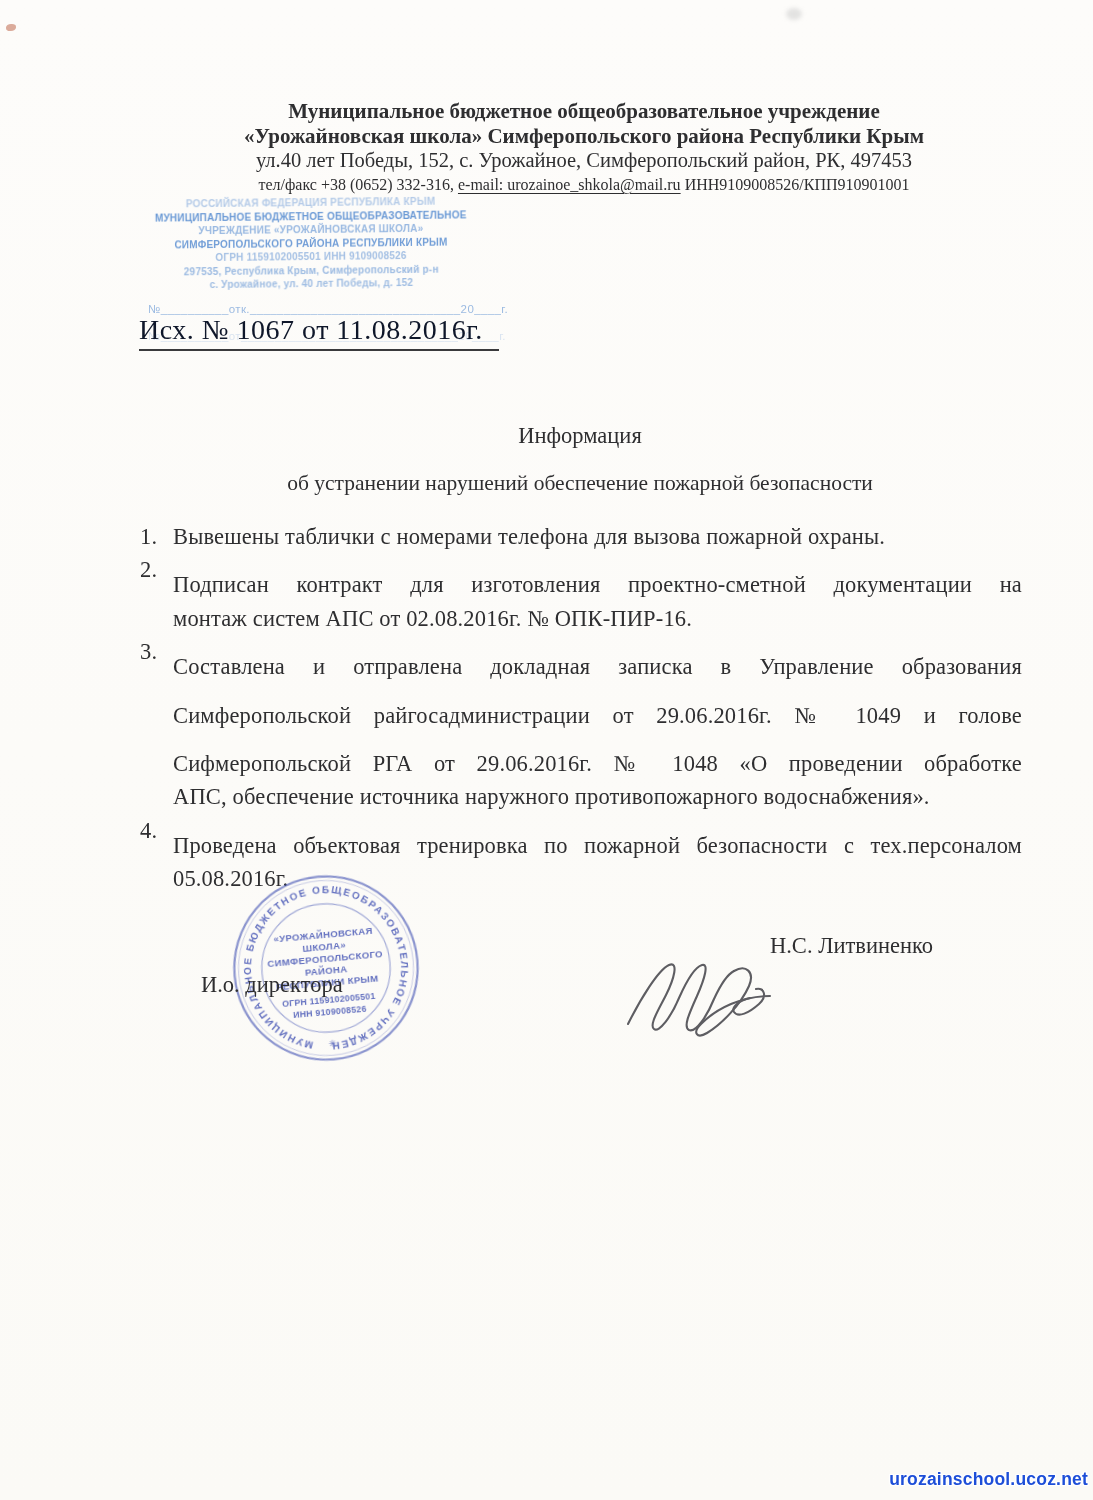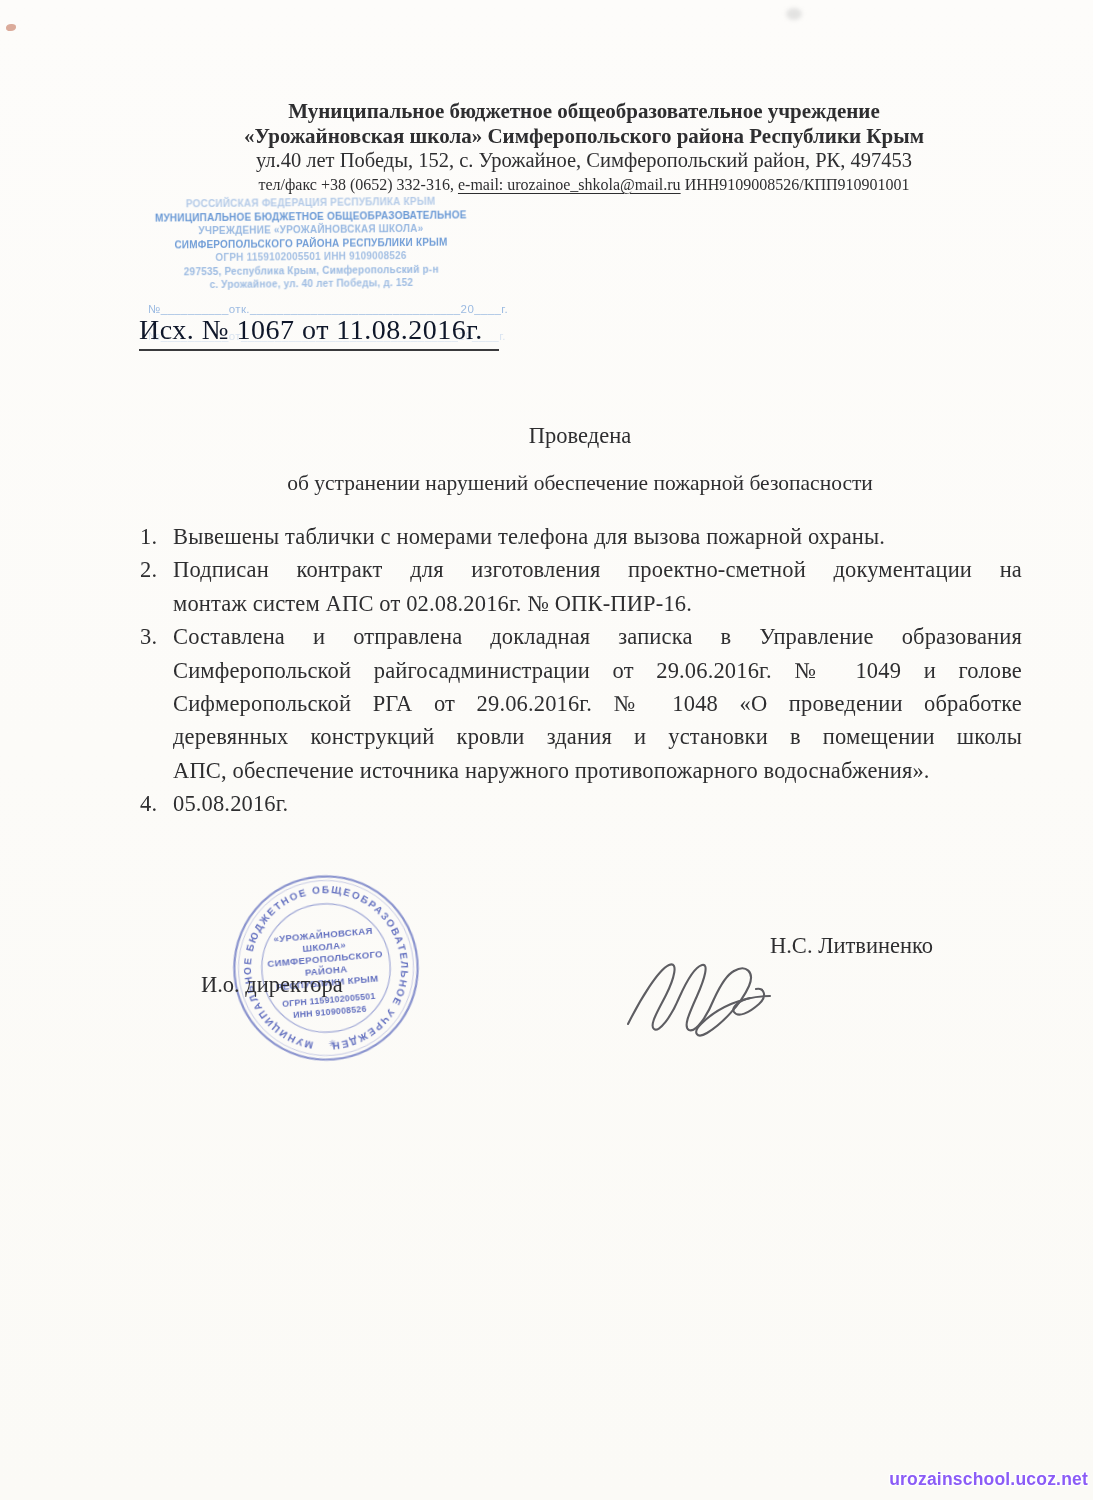--- a/index.html
+++ b/index.html
@@ -50,21 +50,21 @@
 
   
   .doc-title{position:absolute;left:140px;top:423px;width:880px;text-align:center;font-size:22.5px;}
   .doc-subtitle{position:absolute;left:140px;top:471px;width:880px;text-align:center;font-size:21.5px;}
 
   .items{position:absolute;left:140px;top:520px;width:882px;font-size:22.5px;line-height:33.4px;letter-spacing:.15px;}
   .item{display:flex;}
   .item .num{width:33px;flex:0 0 33px;}
   .item .lines{flex:1;min-width:0;}
   .line{text-align:left;}
-  .line.stretch{text-align:justify;text-align-last:justify;}
+  .line.stretch{text-align:justify;text-align-last:justify;margin-top:15px;}
 
   
   .sig-title{position:absolute;left:201px;top:972px;font-size:22.5px;}
   .sig-name{position:absolute;left:770px;top:933px;font-size:22.5px;}
   .sig-scribble{position:absolute;left:622px;top:942px;width:155px;height:105px;}
 
   
   .round-stamp{
     position:absolute;left:226px;top:868px;width:200px;height:200px;
     transform:rotate(-5deg);opacity:.82;filter:blur(.25px);
@@ -74,21 +74,21 @@
     fill:#4353b4;font-weight:bold;
   }
   .rs-ring-text{font-size:12px;letter-spacing:2.1px;}
   .rs-name{font-size:11.5px;letter-spacing:.4px;}
   .rs-num{font-size:10.5px;letter-spacing:.3px;}
 
   
   .watermark{
     position:absolute;right:5px;bottom:10px;
     font-family:"Liberation Sans","DejaVu Sans",sans-serif;
-    font-weight:bold;font-size:17.5px;color:#8b5cf6;letter-spacing:.2px;
+    font-weight:bold;font-size:17.5px;color:#1d4ed8;letter-spacing:.2px;
     text-shadow:-1px -1px 0 #fff,1px -1px 0 #fff,-1px 1px 0 #fff,1px 1px 0 #fff,0 0 4px #fff;
   }
 </style>
 </head>
 <body>
 
 <div class="page">
 
   <div class="speck-red"></div>
   <div class="speck-gray"></div>
@@ -107,21 +107,21 @@
     <div class="cs-l3">СИМФЕРОПОЛЬСКОГО РАЙОНА РЕСПУБЛИКИ КРЫМ</div>
     <div class="cs-l4">ОГРН 1159102005501 ИНН 9109008526</div>
     <div class="cs-l5">297535, Республика Крым, Симферопольский р-н</div>
     <div class="cs-l6">с. Урожайное, ул. 40 лет Победы, д. 152</div>
   </div>
   <div class="cs-form">№__________отк._______________________________20____г.</div>
   <div class="cs-form cs-form2">№__________от________________________________20____г.</div>
 
   <div class="outgoing">Исх. № 1067 от 11.08.2016г.</div>
 
-  <div class="doc-title">Проведена</div>
+  <div class="doc-title">Информация</div>
   <div class="doc-subtitle">об устранении нарушений обеспечение пожарной безопасности</div>
 
   <div class="items">
 
     <div class="item">
       <div class="num">1.</div>
       <div class="lines">
         <div class="line">Вывешены таблички с номерами телефона для вызова пожарной охраны.</div>
       </div>
     </div>
@@ -133,28 +133,28 @@
         <div class="line">монтаж систем АПС от 02.08.2016г. № ОПК-ПИР-16.</div>
       </div>
     </div>
 
     <div class="item">
       <div class="num">3.</div>
       <div class="lines">
         <div class="line stretch">Составлена и отправлена докладная записка в Управление образования</div>
         <div class="line stretch">Симферопольской райгосадминистрации от 29.06.2016г. № 1049 и голове</div>
         <div class="line stretch">Сифмеропольской РГА от 29.06.2016г. № 1048 «О проведении обработке</div>
-        <div class="line stretch">деревянных конструкций кровли здания и установки в помещении школы</div>
         <div class="line">АПС, обеспечение источника наружного противопожарного водоснабжения».</div>
       </div>
     </div>
 
     <div class="item">
       <div class="num">4.</div>
       <div class="lines">
+        <div class="line stretch">Проведена объектовая тренировка по пожарной безопасности с тех.персоналом</div>
         <div class="line">05.08.2016г.</div>
       </div>
     </div>
 
   </div>
 
   <svg class="round-stamp" viewBox="0 0 240 240">
     <circle cx="120" cy="120" r="110" fill="none" stroke="#4353b4" stroke-width="2.6" opacity=".75"></circle>
     <circle cx="120" cy="120" r="105" fill="none" stroke="#4353b4" stroke-width="1" opacity=".4"></circle>
     <circle cx="120" cy="120" r="77" fill="none" stroke="#4353b4" stroke-width="1.4" opacity=".6"></circle>

